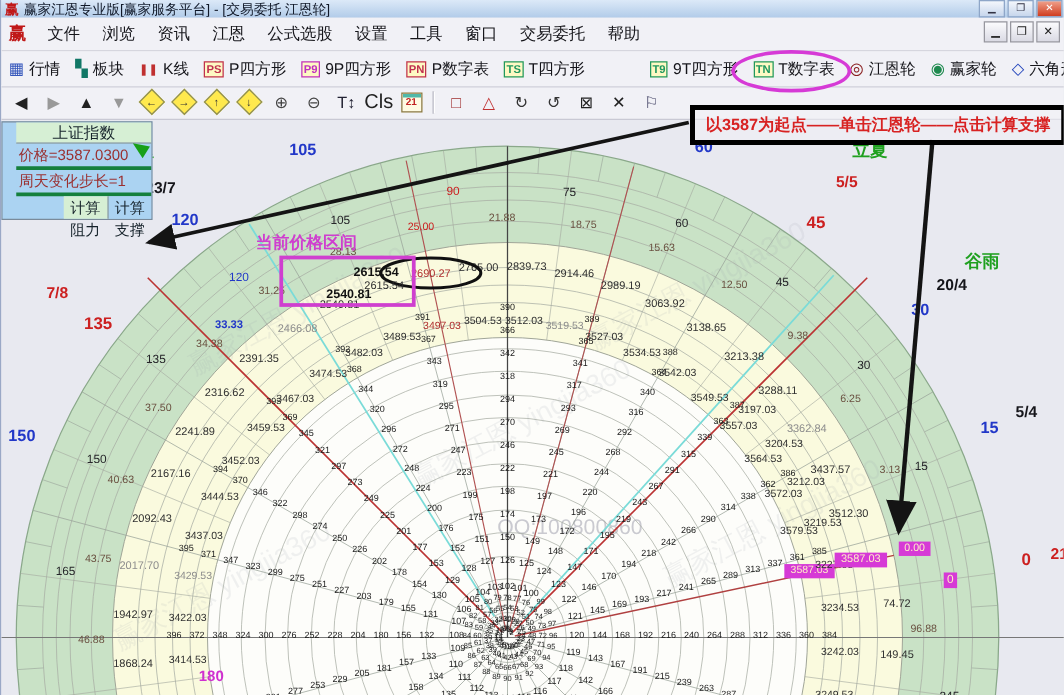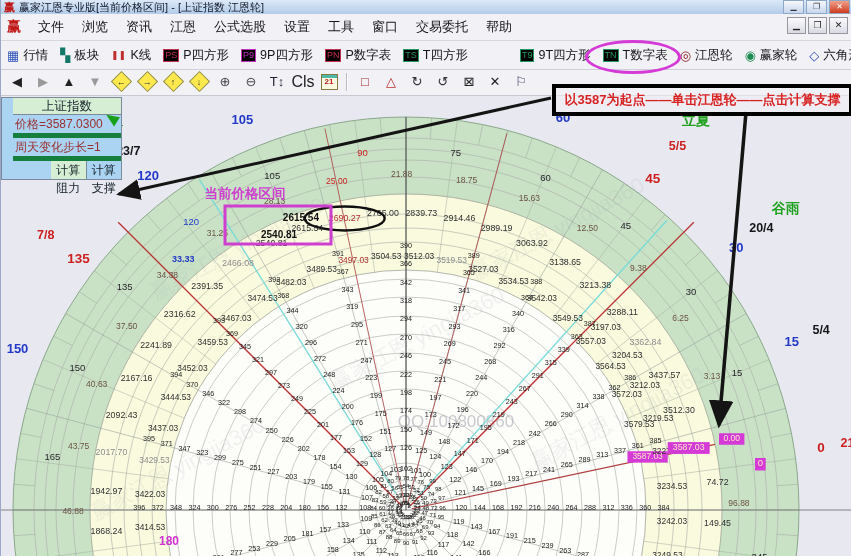--- a/index.html
+++ b/index.html
@@ -22,43 +22,43 @@
   .menubar .logo{color:#c01818;font-weight:bold;font-size:14px;margin:0 8px 0 6px;}
   .menu-item{padding:2px 9px;color:#15151a;cursor:default;}
   .mdibtns{position:absolute;right:4px;top:3px;display:flex;gap:2px;}
   .mdibtn{width:17px;height:15px;font-size:9px;line-height:14px;text-align:center;
     background:linear-gradient(#fbfbfd,#dadae4);border:1px solid #96969e;color:#222;}
   
   .toolbar1{position:absolute;left:0;top:40px;width:851px;height:28px;background:#f1f1f6;
     border-top:1px solid #fff;border-bottom:1px solid #cfcfda;display:flex;align-items:center;
     font-size:12.5px;z-index:48;}
   .tb1-item{display:flex;align-items:center;gap:4px;padding:0 6px;color:#15151a;white-space:nowrap;}
-  .tb-badge{display:inline-block;font-size:9px;font-weight:normal;line-height:11px;
-    padding:0 1px;border:1px solid;background:#000000;}
+  .tb-badge{display:inline-block;font-size:9px;font-weight:bold;line-height:11px;
+    padding:0 1px;border:1px solid;background:#fef9c3;}
   .tb-glyph{font-size:13px;font-weight:bold;}
   .overflow-btn{margin-left:6px;color:#223;font-weight:bold;}
   .toolbar2{position:absolute;left:0;top:68px;width:851px;height:27px;background:#f1f1f6;
     border-bottom:1px solid #c9c9d4;display:flex;align-items:center;z-index:20;}
   .tb2-item{display:flex;align-items:center;justify-content:center;width:24px;height:22px;
     font-size:13px;color:#333;}
   .tb2-sep{width:1px;height:18px;background:#b9b9c4;margin:0 3px;border-right:1px solid #fff;}
   .diamond{width:13px;height:13px;background:#ffe94e;border:1px solid #8f8f55;
     transform:rotate(45deg);display:flex;align-items:center;justify-content:center;}
   .diamond span{transform:rotate(-45deg);font-size:9px;color:#333;font-weight:bold;}
   .cls-label{font-size:16px;color:#222;}
   .cal-icon{width:15px;height:14px;border:1px solid #887744;background:#fffbe2;font-size:8px;
     color:#c02020;text-align:center;line-height:13px;font-weight:bold;
     box-shadow:inset 0 3px 0 #4fb8a8;}
   
   .panel{position:absolute;left:0;top:97px;width:108px;z-index:30;font-size:12px;
     border:1px solid #7a8a9a;background:#abd3f2;padding-left:11px;}
   .panel-header{background:#d6efd4;color:#15222a;text-align:center;height:16px;line-height:16px;
     border-bottom:1px solid #7a8a9a;font-size:12.5px;}
   .panel-row{background:#abd3f2;color:#9a3030;height:18px;line-height:18px;padding-left:2px;
-    border-bottom:5px solid #15803d;white-space:nowrap;overflow:hidden;}
+    border-bottom:3px solid #15803d;white-space:nowrap;overflow:hidden;}
   .panel-btns{display:flex;margin-left:38px;}
   .panel-btn{flex:1;height:18px;line-height:18px;text-align:center;color:#15222a;
     border-right:1px solid #7a8a9a;font-size:12px;}
   .panel-btn:first-child{background:#d6efd4;}
   .panel-btn:last-child{background:#abd3f2;border-right:none;}
   
   .chart{position:absolute;left:0;top:95px;width:851px;height:461px;overflow:hidden;z-index:5;}
   
   .instruction-box{position:absolute;left:551px;top:84px;width:293px;height:24px;z-index:55;
     border:4px solid #000000;color:#d82222;font-weight:bold;font-size:13px;
@@ -67,21 +67,21 @@
     border:3px solid #d63ad6;border-radius:50%;}
   .green-arrow{position:absolute;left:104px;top:113px;width:0;height:0;z-index:35;
     border-top:5px solid transparent;border-bottom:6px solid transparent;
     border-right:13px solid #18a018;transform:rotate(32deg);}
 </style>
 </head>
 <body>
 
 <div class="titlebar">
   <span class="logo">赢</span>
-  <span class="title">赢家江恩专业版[当前价格区间] - [上证指数 江恩轮]</span>
+  <span class="title">赢家江恩专业版[赢家服务平台] - [交易委托 江恩轮]</span>
   <div class="winbtns">
     <div class="winbtn">▁</div>
     <div class="winbtn">❐</div>
     <div class="winbtn close">✕</div>
   </div>
 </div>
 
 <div class="menubar">
   <span class="logo">赢</span>
   <div id="menu-items" style="display:flex;">

